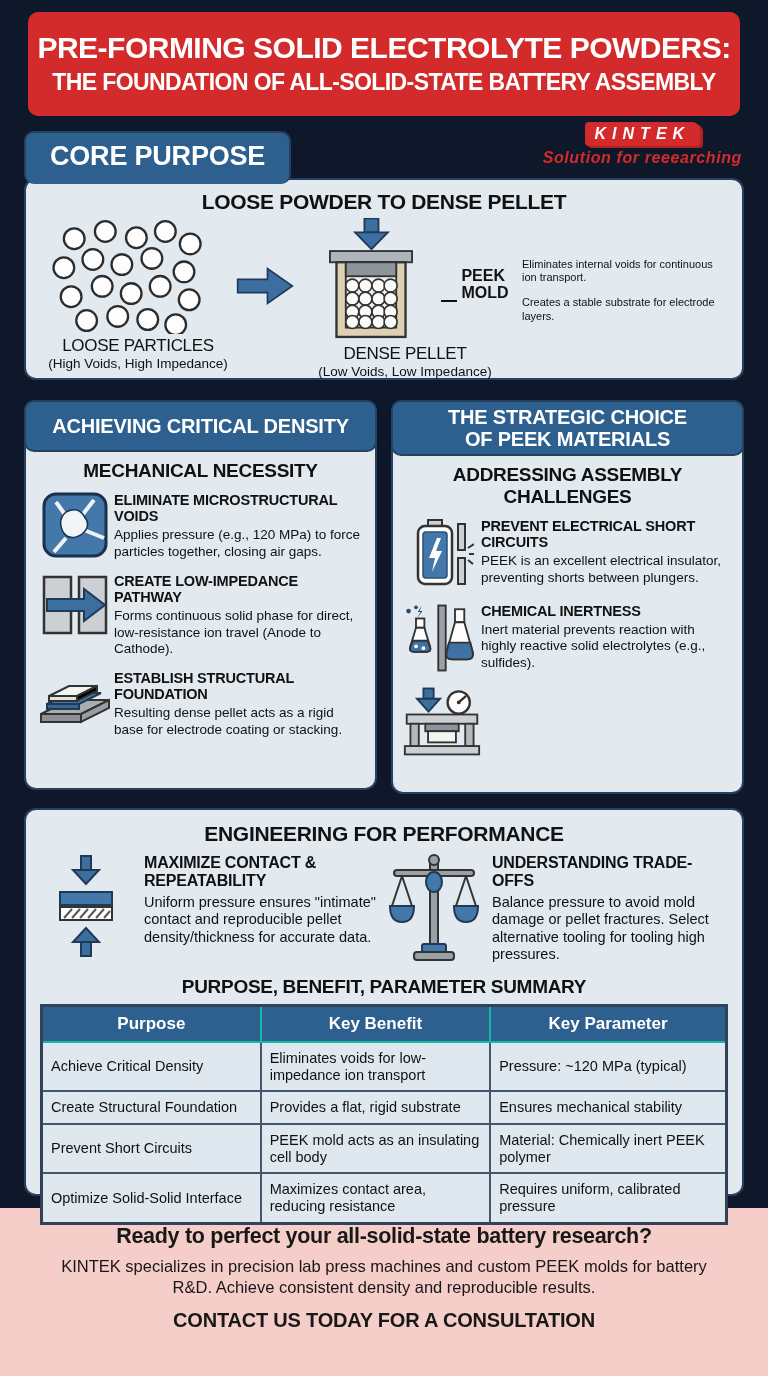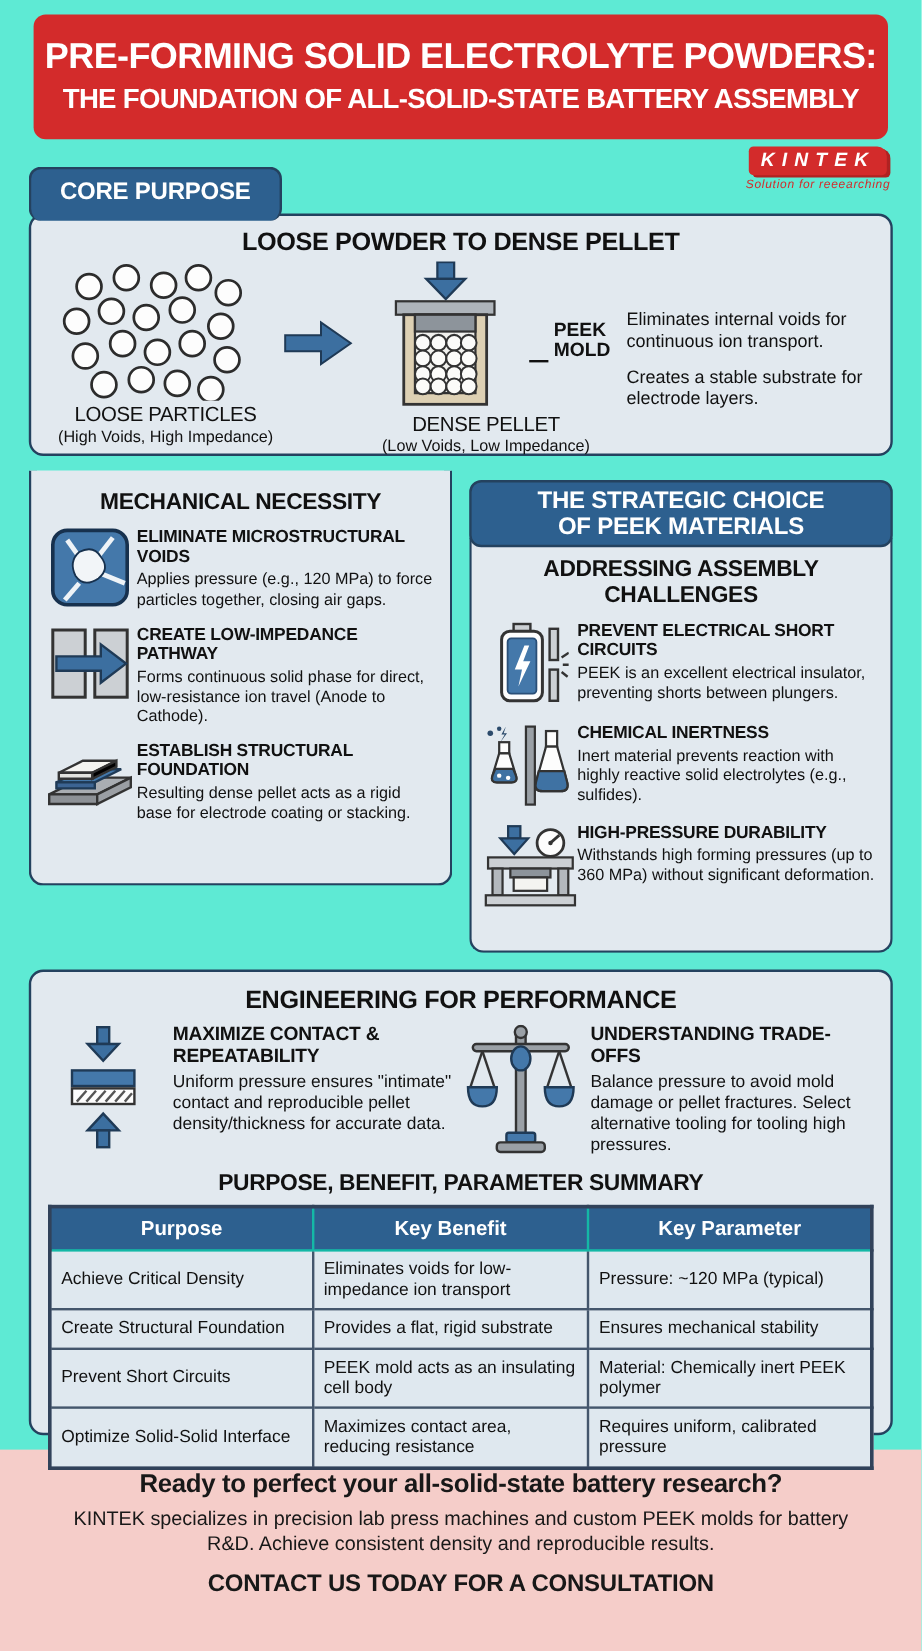--- a/index.html
+++ b/index.html
@@ -1,53 +1,53 @@
 <!DOCTYPE html>
 <html><head>
 <meta charset="utf-8">
 <style>
   * { margin:0; padding:0; box-sizing:border-box; }
   html,body { width:768px; }
   body { font-family:"Liberation Sans", sans-serif; background:#ffffff; }
-  .page { width:768px; height:1376px; overflow:hidden; display:flex; flex-direction:column; background:#5eead4; }
+  .page { width:768px; height:1376px; overflow:hidden; display:flex; flex-direction:column; background:#0f172a; }
   .content { padding:0 24px; }
 
   
   .banner { margin:12px 4px 0 4px; background:#d32b2b; border-radius:10px; padding:14px 10px 16px;
             display:flex; flex-direction:column; align-items:center; justify-content:center; gap:4px; height:104px; }
   .banner .l1 { color:#fff; font-weight:bold; font-size:30px; letter-spacing:-0.5px; white-space:nowrap; }
   .banner .l2 { color:#fff; font-weight:bold; font-size:23px; letter-spacing:-0.6px; white-space:nowrap; }
 
   
   .head-row { position:relative; height:56px; margin-top:6px; }
   .tab { position:absolute; left:0; bottom:-6px; background:#2d608f; color:#fff; font-weight:bold;
-         font-size:20px; padding:8px 24px 12px; border-radius:10px; letter-spacing:-0.2px; z-index:2;
+         font-size:27px; padding:8px 24px 12px; border-radius:10px; letter-spacing:-0.2px; z-index:2;
          border:2px solid #24425f; border-bottom:none; }
   .logo-wrap { position:absolute; right:2px; top:0; text-align:center; }
   .logo-box { background:#d32b2b; color:#fff; border-radius:4px 8px 4px 4px; padding:3px 10px;
               font-weight:bold; font-style:italic; font-size:16px; letter-spacing:6px; display:inline-block;
               box-shadow:3px 2px 0 #b02222; }
-  .logo-tag { color:#d32b2b; font-weight:normal; font-style:italic; font-size:10px; margin-top:3px; letter-spacing:0.6px; }
+  .logo-tag { color:#d32b2b; font-weight:bold; font-style:italic; font-size:16px; margin-top:3px; letter-spacing:0.6px; }
 
   
   .panel { background:#e2e9ef; border:2px solid #24425f; border-radius:12px; position:relative; }
 
   
   .core-panel { padding:10px 14px 12px; height:202px; }
   .core-title { text-align:center; font-weight:bold; font-size:21px; color:#111; letter-spacing:-0.3px; }
   .core-row { display:flex; margin-top:4px; }
   .col-particles { width:196px; text-align:center; }
   .col-flow { width:60px; padding-top:48px; }
   .col-pellet { width:218px; text-align:center; }
   .pellet-inner { display:flex; justify-content:center; align-items:center; }
   .mold-label { display:flex; align-items:flex-end; margin-top:10px; }
   .mold-dash { width:16px; height:2px; background:#111; margin-right:4px; }
   .mold-label-text { font-weight:bold; font-size:16px; color:#111; text-align:left; line-height:1.05; }
   .col-benefits { flex:1; padding:40px 0 0 8px; }
-  .col-benefits p { font-size:15px; color:#111; line-height:1.2; margin-bottom:12px; }
+  .col-benefits p { font-size:11px; color:#111; line-height:1.2; margin-bottom:12px; }
   .cap-t { font-weight:normal; font-size:17px; color:#111; margin-top:2px; letter-spacing:-0.3px; }
   .cap-s { font-size:13.5px; color:#111; }
 
   
   .two-col { display:grid; grid-template-columns:1fr 1fr; gap:14px; margin-top:20px; }
   .col-head { background:#2d608f; border:2px solid #24425f; border-radius:10px; color:#fff; font-weight:bold;
               text-align:center; display:flex; flex-direction:column; justify-content:center; min-height:52px;
               position:relative; z-index:2; padding:4px 6px; letter-spacing:-0.2px; }
   .col-head .h1 { font-size:20px; line-height:1.1; }
   .col-panel { margin-top:-8px; border-radius:0 0 12px 12px; border-top:none; padding:16px 10px 20px; height:346px; }
@@ -186,20 +186,23 @@
         <div class="col-benefits">
           <p>Eliminates internal voids for continuous ion transport.</p>
           <p>Creates a stable substrate for electrode layers.</p>
         </div>
       </div>
     </div>
 
     <div class="two-col">
 
       <div>
+        <div class="col-head">
+          <div class="h1">ACHIEVING CRITICAL DENSITY</div>
+        </div>
         <div class="panel col-panel">
           <div class="sub-title">MECHANICAL NECESSITY</div>
 
           <div class="item">
             <span class="ic">
               <svg width="66" height="66" viewBox="0 0 66 66">
                 <rect x="2" y="2" width="62" height="62" rx="12" fill="#4478aa" stroke="#17314e" stroke-width="3"></rect>
                 <g stroke="#eef3f7" stroke-width="4" fill="none">
                   <path d="M38 26 L52 8"></path>
                     <path d="M42 38 L62 46"></path>
@@ -313,24 +316,20 @@
                 <path d="M60 17 L68 10" stroke="#333" stroke-width="2.5"></path>
                 <circle cx="60" cy="17" r="2" fill="#333"></circle>
                 <rect x="4" y="30" width="76" height="10" fill="#ccd0d4" stroke="#333" stroke-width="2"></rect>
                 <rect x="8" y="40" width="9" height="24" fill="#b3b8bd" stroke="#333" stroke-width="2"></rect>
                 <rect x="67" y="40" width="9" height="24" fill="#b3b8bd" stroke="#333" stroke-width="2"></rect>
                 <rect x="24" y="40" width="36" height="8" fill="#8d949b" stroke="#333" stroke-width="2"></rect>
                 <rect x="27" y="48" width="30" height="12" fill="#f4f4f1" stroke="#333" stroke-width="2"></rect>
                 <rect x="2" y="64" width="80" height="9" fill="#ccd0d4" stroke="#333" stroke-width="2"></rect>
               </svg>
             </span>
-            <div class="tx">
-              <div class="t">HIGH-PRESSURE DURABILITY</div>
-              <div class="b">Withstands high forming pressures (up to 360 MPa) without significant deformation.</div>
-            </div>
           </div>
 
         </div>
       </div>
     </div>
 
     <div class="sec3">
       <div class="panel sec3-panel">
         <div class="core-title">ENGINEERING FOR PERFORMANCE</div>
 

